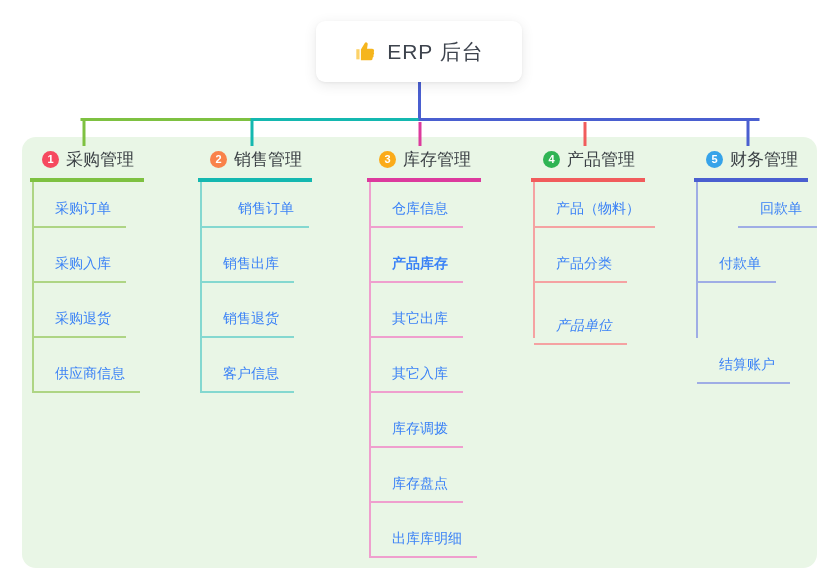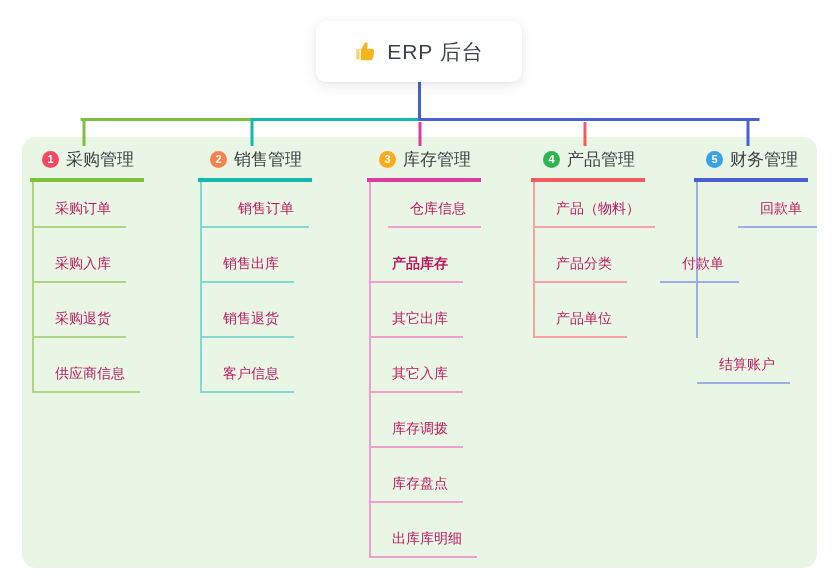--- a/index.html
+++ b/index.html
@@ -25,21 +25,21 @@
     font-size:17px;color:#3b4045;white-space:nowrap;
   }
   .badge{
     display:inline-block;width:17px;height:17px;border-radius:50%;
     color:#ffffff;font-size:11px;font-weight:bold;line-height:17px;
     text-align:center;flex:0 0 auto;
   }
   .child-node{
     position:absolute;box-sizing:border-box;
     padding:0 15px 7px 22px;font-size:14px;line-height:22px;
-    color:#be185d;white-space:nowrap;
+    color:#3b82f6;white-space:nowrap;
   }
 </style>
 </head>
 <body>
 
 <div class="canvas">
   <div class="group-panel" id="group-panel" style="background: rgb(233, 246, 230);"></div>
 
   <svg class="lines" id="line-layer" width="839" height="588">
       <line x1="419.5" y1="82" x2="419.5" y2="121" stroke="#4a5fd0" stroke-width="3"></line>
@@ -82,35 +82,35 @@
         <span>销售管理</span>
       </div>
       <div class="child-node" style="left: 201px; top: 197px; border-bottom: 2px solid rgb(132, 216, 208); padding-left: 37px;">销售订单</div>
       <div class="child-node" style="left: 201px; top: 252px; border-bottom: 2px solid rgb(132, 216, 208);">销售出库</div>
       <div class="child-node" style="left: 201px; top: 307px; border-bottom: 2px solid rgb(132, 216, 208);">销售退货</div>
       <div class="child-node" style="left: 201px; top: 362px; border-bottom: 2px solid rgb(132, 216, 208);">客户信息</div>
       <div class="branch-header" style="left: 367px; border-bottom: 4px solid rgb(220, 58, 157);">
         <span class="badge" style="background: rgb(251, 171, 25);">3</span>
         <span>库存管理</span>
       </div>
-      <div class="child-node" style="left: 370px; top: 197px; border-bottom: 2px solid rgb(239, 159, 206); margin-left: 18px;">仓库信息</div>
+      <div class="child-node" style="left: 370px; top: 197px; border-bottom: 2px solid rgb(239, 159, 206);">仓库信息</div>
       <div class="child-node" style="left: 370px; top: 252px; border-bottom: 2px solid rgb(239, 159, 206); font-weight: bold;">产品库存</div>
       <div class="child-node" style="left: 370px; top: 307px; border-bottom: 2px solid rgb(239, 159, 206);">其它出库</div>
       <div class="child-node" style="left: 370px; top: 362px; border-bottom: 2px solid rgb(239, 159, 206);">其它入库</div>
       <div class="child-node" style="left: 370px; top: 417px; border-bottom: 2px solid rgb(239, 159, 206);">库存调拨</div>
       <div class="child-node" style="left: 370px; top: 472px; border-bottom: 2px solid rgb(239, 159, 206);">库存盘点</div>
       <div class="child-node" style="left: 370px; top: 527px; border-bottom: 2px solid rgb(239, 159, 206);">出库库明细</div>
       <div class="branch-header" style="left: 531px; border-bottom: 4px solid rgb(241, 92, 92);">
         <span class="badge" style="background: rgb(47, 180, 84);">4</span>
         <span>产品管理</span>
       </div>
       <div class="child-node" style="left: 534px; top: 197px; border-bottom: 2px solid rgb(245, 162, 162);">产品（物料）</div>
       <div class="child-node" style="left: 534px; top: 252px; border-bottom: 2px solid rgb(245, 162, 162);">产品分类</div>
-      <div class="child-node" style="left: 534px; top: 307px; border-bottom: 2px solid rgb(245, 162, 162);">产品单位</div>
+      <div class="child-node" style="left: 534px; top: 314px; border-bottom: 2px solid rgb(245, 162, 162); font-style: italic;">产品单位</div>
       <div class="branch-header" style="left: 694px; border-bottom: 4px solid rgb(74, 95, 208);">
         <span class="badge" style="background: rgb(54, 163, 233);">5</span>
         <span>财务管理</span>
       </div>
       <div class="child-node" style="left: 738px; top: 197px; border-bottom: 2px solid rgb(159, 173, 229);">回款单</div>
-      <div class="child-node" style="left: 660px; top: 252px; border-bottom: 2px solid rgb(159, 173, 229);">付款单</div>
+      <div class="child-node" style="left: 697px; top: 252px; border-bottom: 2px solid rgb(159, 173, 229);">付款单</div>
       <div class="child-node" style="left: 697px; top: 307px; border-bottom: 2px solid rgb(159, 173, 229); margin-top: 46px;">结算账户</div>
     </div>
 </div>
 
 </body></html>

